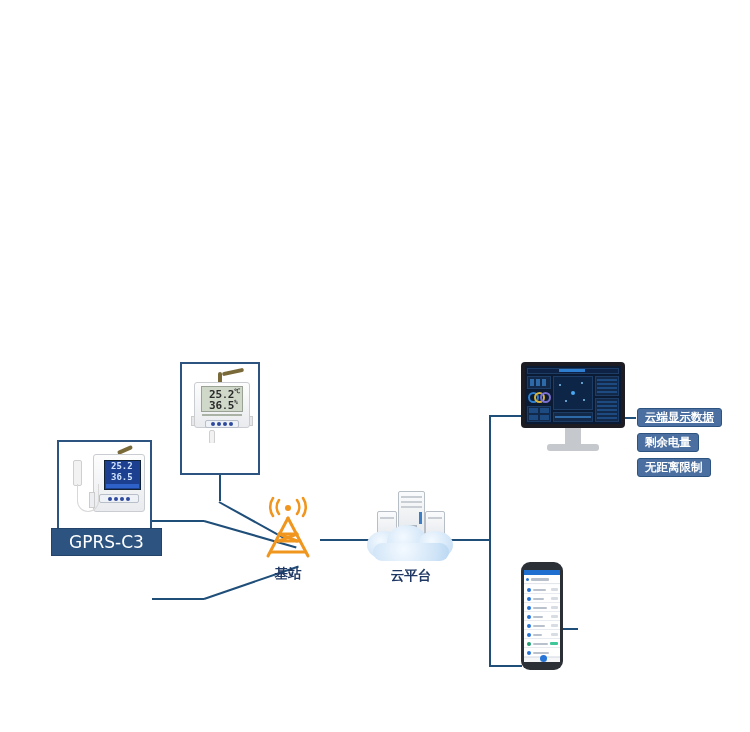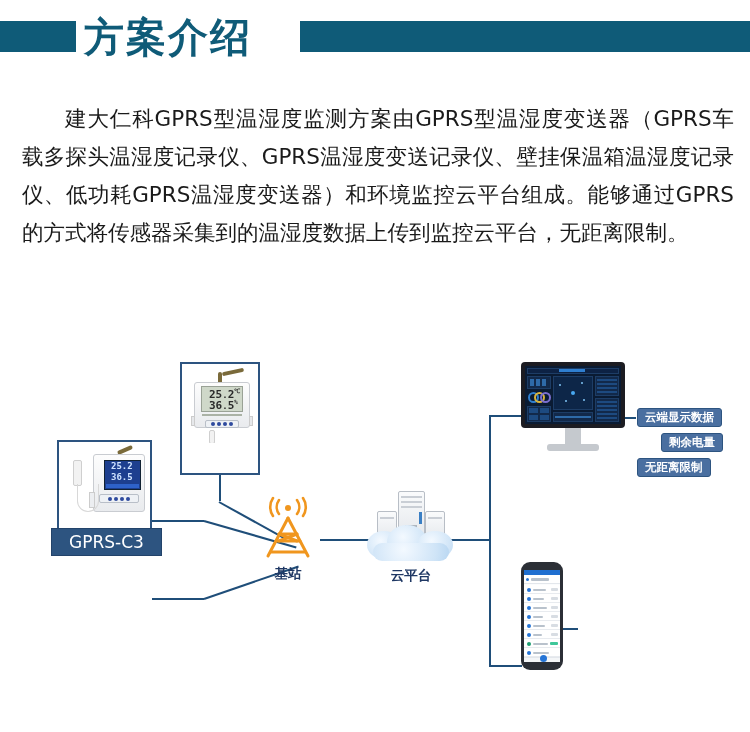--- a/index.html
+++ b/index.html
@@ -110,27 +110,21 @@
   .ph-row { position:absolute; background:#ffffff; border-bottom:1px solid #e8ebef; }
   .ph-dot { position:absolute; border-radius:50%; background:#2574d6; }
   .ph-txt { position:absolute; background:#b9c2cc; border-radius:1px; }
   .ph-tag { position:absolute; background:#d8dde3; border-radius:1px; }
 </style>
 </head>
 <body>
 
 <div id="page">
 
-  <div class="header">
-    <div class="hdr-bar left"></div>
-    <div class="hdr-bar right"></div>
-    <div class="hdr-title">方案介绍</div>
-  </div>
-
-  <div class="para">建大仁科GPRS型温湿度监测方案由GPRS型温湿度变送器（GPRS车载多探头温湿度记录仪、GPRS温湿度变送记录仪、壁挂保温箱温湿度记录仪、低功耗GPRS温湿度变送器）和环境监控云平台组成。能够通过GPRS的方式将传感器采集到的温湿度数据上传到监控云平台，无距离限制。</div>
+
 
   <div class="diagram">
 
     <div class="ln lnv" style="left:219px; top:130px; height:26px;"></div>
     <div class="diag-line" style="left:219px; top:156px; width:74px; transform:rotate(29deg);"></div>
 
     <div class="ln lnh" style="left:152px; top:175px; width:52px;"></div>
     <div class="diag-line" style="left:204px; top:175px; width:96px; transform:rotate(16deg);"></div>
 
     <div class="ln lnh" style="left:152px; top:253px; width:52px;"></div>
@@ -270,22 +264,22 @@
           <div class="dash-bar" style="left:72px; top:39px; width:20px; height:2px; background:#1d4a80;"></div>
           <div class="dash-bar" style="left:72px; top:43px; width:20px; height:2px; background:#1d4a80;"></div>
           <div class="dash-bar" style="left:72px; top:47px; width:20px; height:2px; background:#1d4a80;"></div>
           <div class="dash-bar" style="left:72px; top:51px; width:20px; height:2px; background:#1d4a80;"></div>
         </div>
       </div>
       <div class="mon-stand-neck" style="left:44px; top:66px; width:16px; height:16px;"></div>
       <div class="mon-stand-base" style="left:26px; top:82px; width:52px; height:7px;"></div>
     </div>
 
-    <div class="pill" style="left:637px; top:63px;">云端显示数据</div>
-    <div class="pill" style="left:661px; top:88px;">剩余电量</div>
+    <div class="pill" style="left:637px; top:63px;text-decoration:underline;">云端显示数据</div>
+    <div class="pill" style="left:637px; top:88px;">剩余电量</div>
     <div class="pill" style="left:637px; top:113px;">无距离限制</div>
 
     <div style="position:absolute;left:521px;top:217px;width:42px;height:108px;">
       <div class="ph-body" style="left:0; top:0; width:42px; height:108px;"></div>
       <div class="ph-screen" style="left:3px; top:8px; width:36px; height:92px;">
         <div class="ph-topbar" style="left:0; top:0; width:36px; height:5px;"></div>
         <div style="position:absolute;left:0;top:5px;width:36px;height:9px;background:#ffffff;border-bottom:1px solid #e3e7ec;"></div>
         <div class="ph-txt" style="left:7px; top:8px; width:18px; height:3px;"></div>
         <div class="ph-dot" style="left:2px; top:8px; width:3px; height:3px;"></div>
         <div class="ph-row" style="left:0; top:15px; width:36px; height:9px;"></div>

